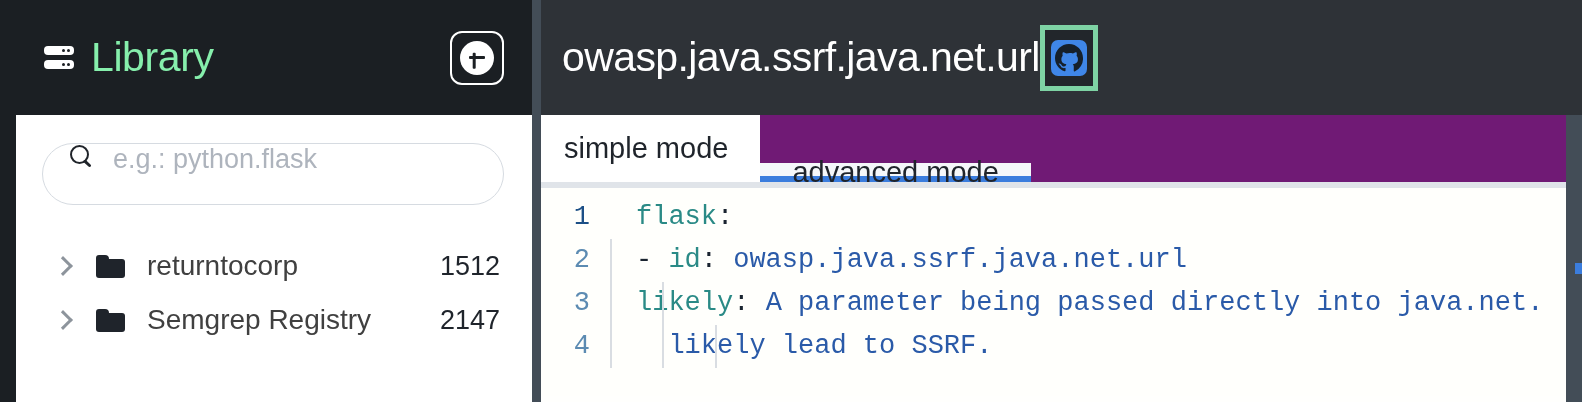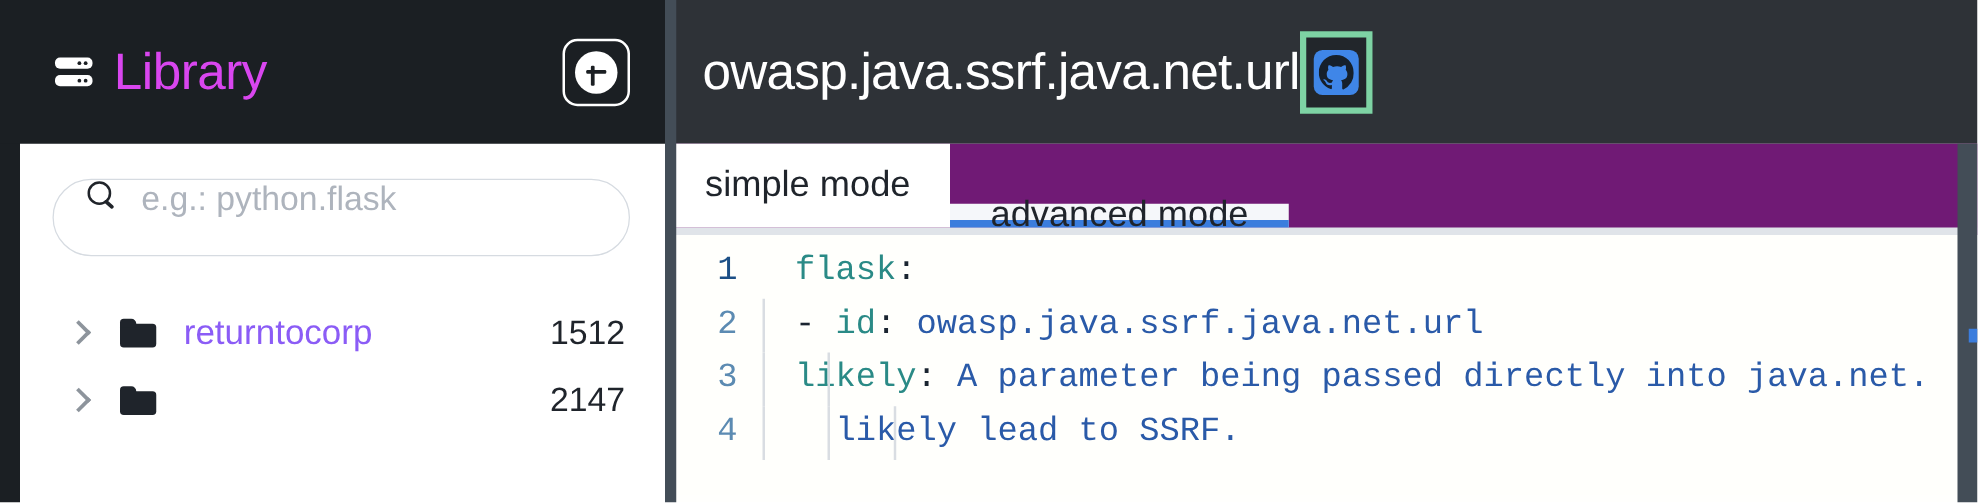--- a/index.html
+++ b/index.html
@@ -70,21 +70,21 @@
     position: absolute;
     top: 3px;
     width: 3px; height: 3px;
     border-radius: 50%;
     background: #1b1f23;
   }
   .library-icon .slab i.d1 { right: 9px; }
   .library-icon .slab i.d2 { right: 4px; }
 
   .library-title {
-    color: #d946ef;
+    color: #86efac;
     font-size: 41px;
     line-height: 1;
     font-weight: 400;
     letter-spacing: -0.4px;
     white-space: nowrap;
   }
 
   .add-button {
     margin-left: auto;
     width: 54px; height: 54px;
@@ -216,21 +216,21 @@
   .folder-icon::after {
     content: "";
     position: absolute;
     left: 0; top: 0px;
     width: 13px; height: 7px;
     background: #1f242b;
     border-radius: 3px 4px 0 0;
   }
   .tree-label {
     font-size: 28px;
-    color: #8b5cf6;
+    color: #404040;
     white-space: nowrap;
   }
   .tree-count {
     margin-left: auto;
     font-size: 27px;
     color: #1f242b;
     white-space: nowrap;
   }
 
   
@@ -420,20 +420,21 @@
         <div class="tree-row">
           <span class="chevron"></span>
           <span class="folder-icon"></span>
           <span class="tree-label">returntocorp</span>
           <span class="tree-count">1512</span>
         </div>
 
         <div class="tree-row">
           <span class="chevron"></span>
           <span class="folder-icon"></span>
+          <span class="tree-label">Semgrep Registry</span>
           <span class="tree-count">2147</span>
         </div>
 
       </div>
     </div>
   </div>
 
   <div class="panel-divider"></div>
 
   <div class="main">

